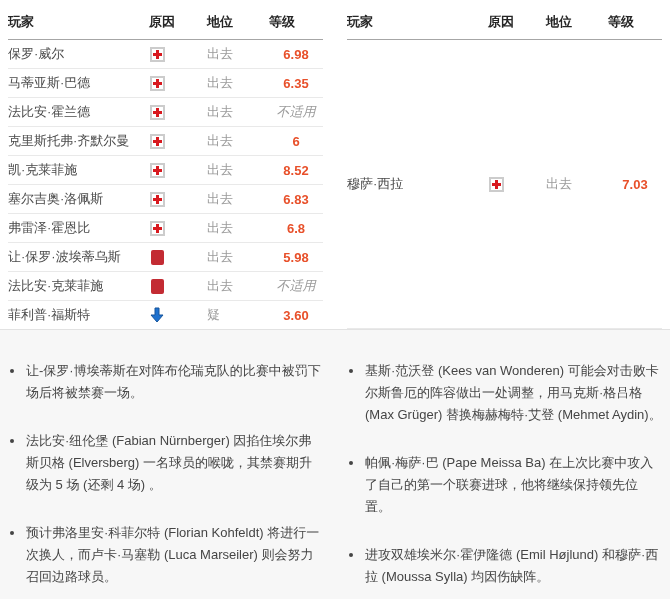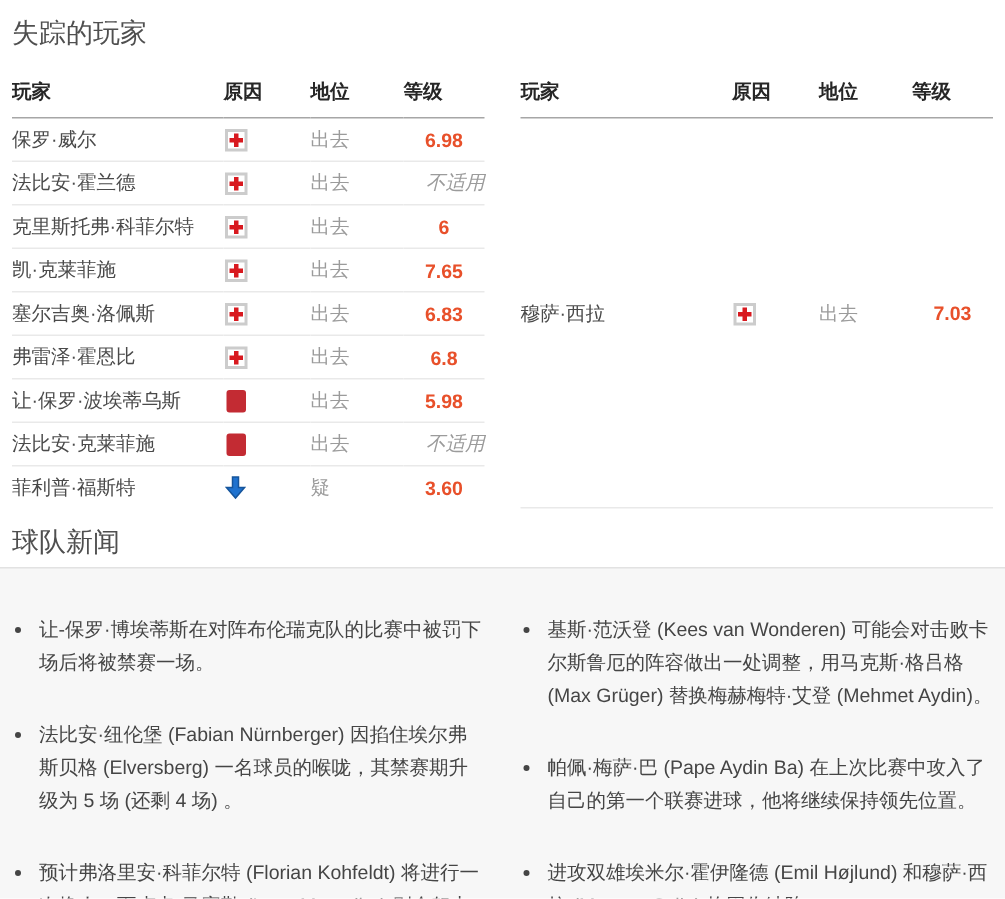--- a/index.html
+++ b/index.html
@@ -23,21 +23,21 @@
   .ptable th.c-rating{}
   .ptable td{
     height:28px;font-size:13px;border-bottom:1px solid #e9e9e9;
     padding:0;vertical-align:middle;
   }
   .ptable.no-last-border tbody tr:last-child td{border-bottom:none;}
   .c-player{width:auto;color:#4a4a4a;white-space:nowrap;overflow:hidden;}
   .c-reason{width:58px;}
   .c-status{width:62px;color:#9b9b9b;}
   .c-rating{width:54px;text-align:center;color:var(--rating-color,#e8502a);font-weight:600;}
-  td.c-rating.na{color:#9b9b9b;font-style:italic;font-weight:400;text-align:right;}
+  td.c-rating.na{color:#9b9b9b;font-style:italic;font-weight:400;}
   
   .icinjury{
     display:inline-block;width:15px;height:15px;box-sizing:border-box;
     border:2px solid #cccccc;background:#fff;position:relative;vertical-align:middle;margin-left:1px;
   }
   .icinjury-v,.icinjury-h{position:absolute;background:var(--injury-red,#d8191f);}
   .icinjury-v{width:3px;height:9px;left:4px;top:1px;}
   .icinjury-h{width:9px;height:3px;left:1px;top:4px;}
   .icredcard{
     display:inline-block;width:13px;height:15px;border-radius:2px;
@@ -52,56 +52,61 @@
   .news-col{flex:1;margin:0;padding:0 0 0 17px;list-style:disc;}
   .news-col li{
     font-size:13px;line-height:22px;color:#454545;margin:26px 0;
     padding-left:1px;
   }
 </style>
 </head>
 <body style="--rating-color: #e8502a; --injury-red: #d8191f; --card-red: #c32b33;">
 
 <div class="content-top">
-  <h2 class="section-title">失踪的玩家</h2>
 
   <div class="tables">
     <table class="ptable no-last-border">
       <thead>
         <tr>
           <th class="c-player">玩家</th>
           <th class="c-reason">原因</th>
           <th class="c-status">地位</th>
           <th class="c-rating">等级</th>
         </tr>
       </thead>
       <tbody>
           <tr>
             <td class="c-player">保罗·威尔</td>
             <td class="c-reason"><span class="icinjury" style="display: inline-block; width: 15px; height: 15px; box-sizing: border-box; border: 2px solid rgb(204, 204, 204); background: rgb(255, 255, 255); position: relative; vertical-align: middle; margin-left: 1px;"><span class="icinjury-v"></span><span class="icinjury-h"></span></span></td>
             <td class="c-status">出去</td>
             <td class="c-rating">6.98</td>
           </tr>
           <tr>
+            <td class="c-player">马蒂亚斯·巴德</td>
+            <td class="c-reason"><span class="icinjury" style="display: inline-block; width: 15px; height: 15px; box-sizing: border-box; border: 2px solid rgb(204, 204, 204); background: rgb(255, 255, 255); position: relative; vertical-align: middle; margin-left: 1px;"><span class="icinjury-v"></span><span class="icinjury-h"></span></span></td>
+            <td class="c-status">出去</td>
+            <td class="c-rating">6.35</td>
+          </tr>
+          <tr>
             <td class="c-player">法比安·霍兰德</td>
             <td class="c-reason"><span class="icinjury" style="display: inline-block; width: 15px; height: 15px; box-sizing: border-box; border: 2px solid rgb(204, 204, 204); background: rgb(255, 255, 255); position: relative; vertical-align: middle; margin-left: 1px;"><span class="icinjury-v"></span><span class="icinjury-h"></span></span></td>
             <td class="c-status">出去</td>
             <td class="c-rating na">不适用</td>
           </tr>
           <tr>
-            <td class="c-player">克里斯托弗·科菲尔特</td>
+            <td class="c-player">克里斯托弗·齐默尔曼</td>
             <td class="c-reason"><span class="icinjury" style="display: inline-block; width: 15px; height: 15px; box-sizing: border-box; border: 2px solid rgb(204, 204, 204); background: rgb(255, 255, 255); position: relative; vertical-align: middle; margin-left: 1px;"><span class="icinjury-v"></span><span class="icinjury-h"></span></span></td>
             <td class="c-status">出去</td>
             <td class="c-rating">6</td>
           </tr>
           <tr>
             <td class="c-player">凯·克莱菲施</td>
             <td class="c-reason"><span class="icinjury" style="display: inline-block; width: 15px; height: 15px; box-sizing: border-box; border: 2px solid rgb(204, 204, 204); background: rgb(255, 255, 255); position: relative; vertical-align: middle; margin-left: 1px;"><span class="icinjury-v"></span><span class="icinjury-h"></span></span></td>
             <td class="c-status">出去</td>
-            <td class="c-rating">7.65</td>
+            <td class="c-rating">8.52</td>
           </tr>
           <tr>
             <td class="c-player">塞尔吉奥·洛佩斯</td>
             <td class="c-reason"><span class="icinjury" style="display: inline-block; width: 15px; height: 15px; box-sizing: border-box; border: 2px solid rgb(204, 204, 204); background: rgb(255, 255, 255); position: relative; vertical-align: middle; margin-left: 1px;"><span class="icinjury-v"></span><span class="icinjury-h"></span></span></td>
             <td class="c-status">出去</td>
             <td class="c-rating">6.83</td>
           </tr>
           <tr>
             <td class="c-player">弗雷泽·霍恩比</td>
             <td class="c-reason"><span class="icinjury" style="display: inline-block; width: 15px; height: 15px; box-sizing: border-box; border: 2px solid rgb(204, 204, 204); background: rgb(255, 255, 255); position: relative; vertical-align: middle; margin-left: 1px;"><span class="icinjury-v"></span><span class="icinjury-h"></span></span></td>
@@ -144,27 +149,26 @@
           <tr>
             <td class="c-player">穆萨·西拉</td>
             <td class="c-reason"><span class="icinjury" style="display: inline-block; width: 15px; height: 15px; box-sizing: border-box; border: 2px solid rgb(204, 204, 204); background: rgb(255, 255, 255); position: relative; vertical-align: middle; margin-left: 1px;"><span class="icinjury-v"></span><span class="icinjury-h"></span></span></td>
             <td class="c-status">出去</td>
             <td class="c-rating">7.03</td>
           </tr>
         </tbody>
     </table>
   </div>
 
-  <h2 class="section-title">球队新闻</h2>
 </div>
 
 <div class="news-panel">
   <ul class="news-col">
       <li>让-保罗·博埃蒂斯在对阵布伦瑞克队的比赛中被罚下场后将被禁赛一场。</li>
       <li>法比安·纽伦堡 (Fabian Nürnberger) 因掐住埃尔弗斯贝格 (Elversberg) 一名球员的喉咙，其禁赛期升级为 5 场 (还剩 4 场) 。</li>
       <li>预计弗洛里安·科菲尔特 (Florian Kohfeldt) 将进行一次换人，而卢卡·马塞勒 (Luca Marseiler) 则会努力召回边路球员。</li>
     </ul>
   <ul class="news-col">
       <li>基斯·范沃登 (Kees van Wonderen) 可能会对击败卡尔斯鲁厄的阵容做出一处调整，用马克斯·格吕格 (Max Grüger) 替换梅赫梅特·艾登 (Mehmet Aydin)。</li>
-      <li>帕佩·梅萨·巴 (Pape Aydin Ba) 在上次比赛中攻入了自己的第一个联赛进球，他将继续保持领先位置。</li>
+      <li>帕佩·梅萨·巴 (Pape Meissa Ba) 在上次比赛中攻入了自己的第一个联赛进球，他将继续保持领先位置。</li>
       <li>进攻双雄埃米尔·霍伊隆德 (Emil Højlund) 和穆萨·西拉 (Moussa Sylla) 均因伤缺阵。</li>
     </ul>
 </div>
 
 </body></html>

